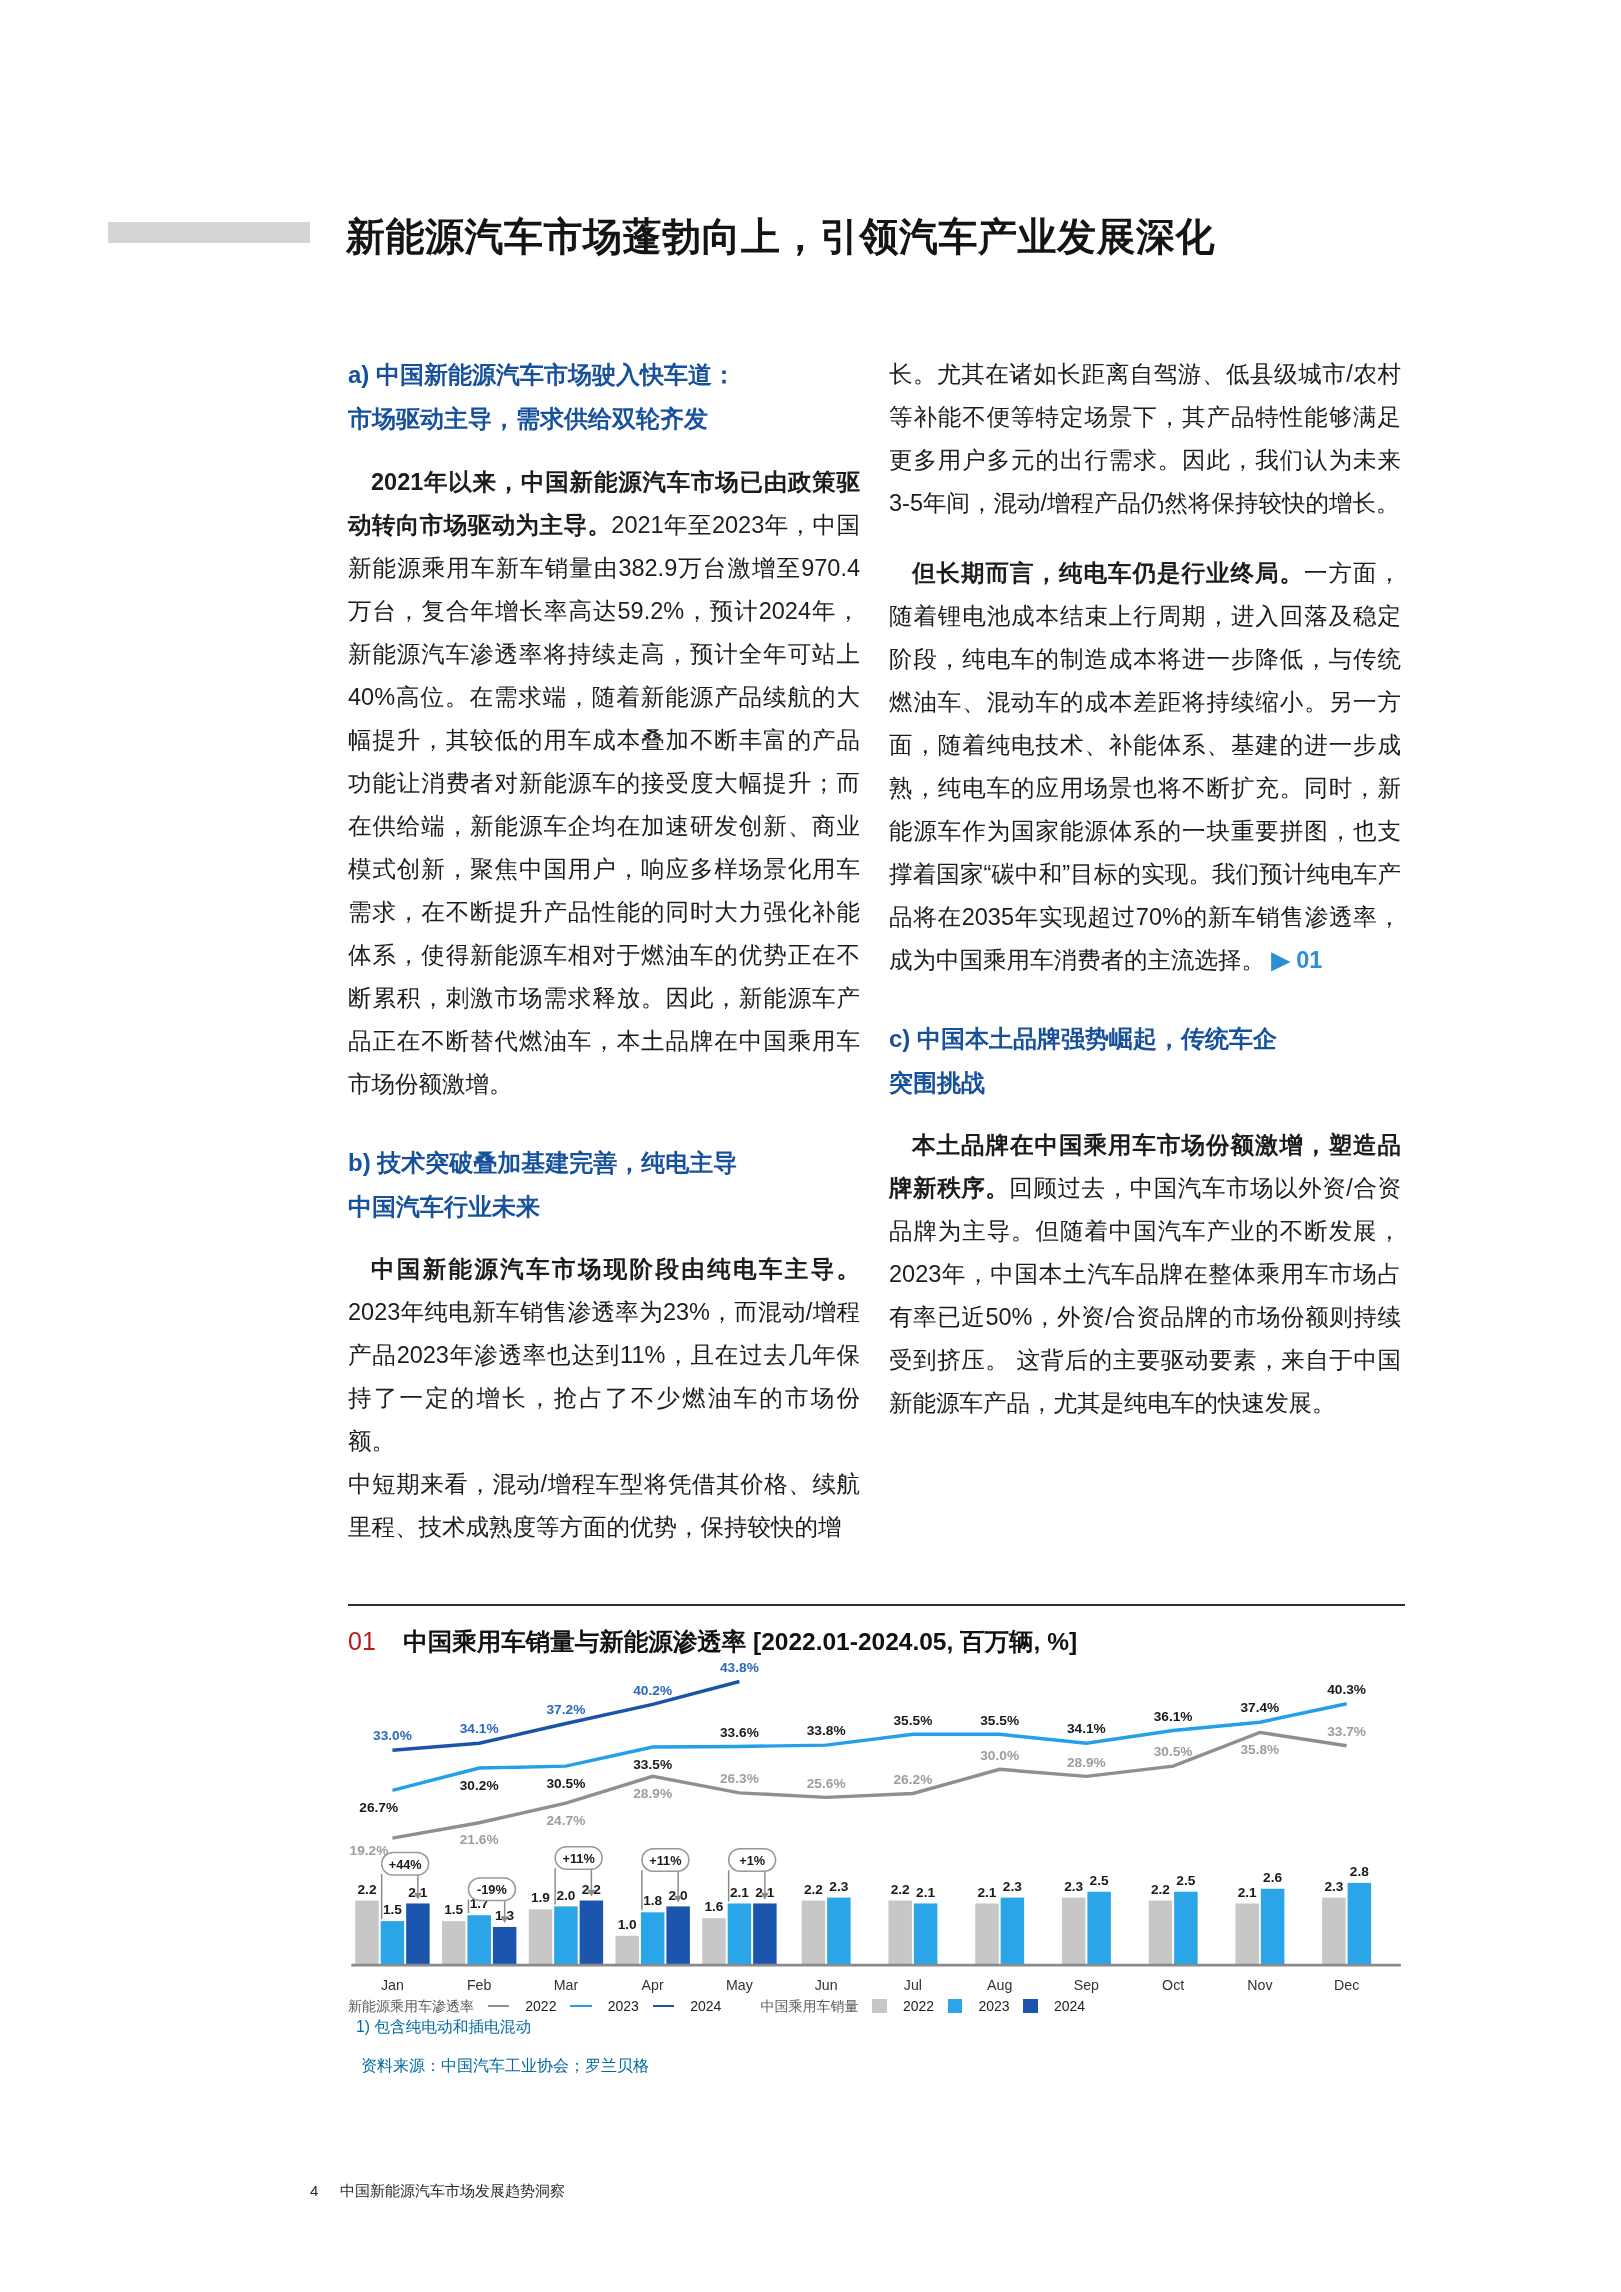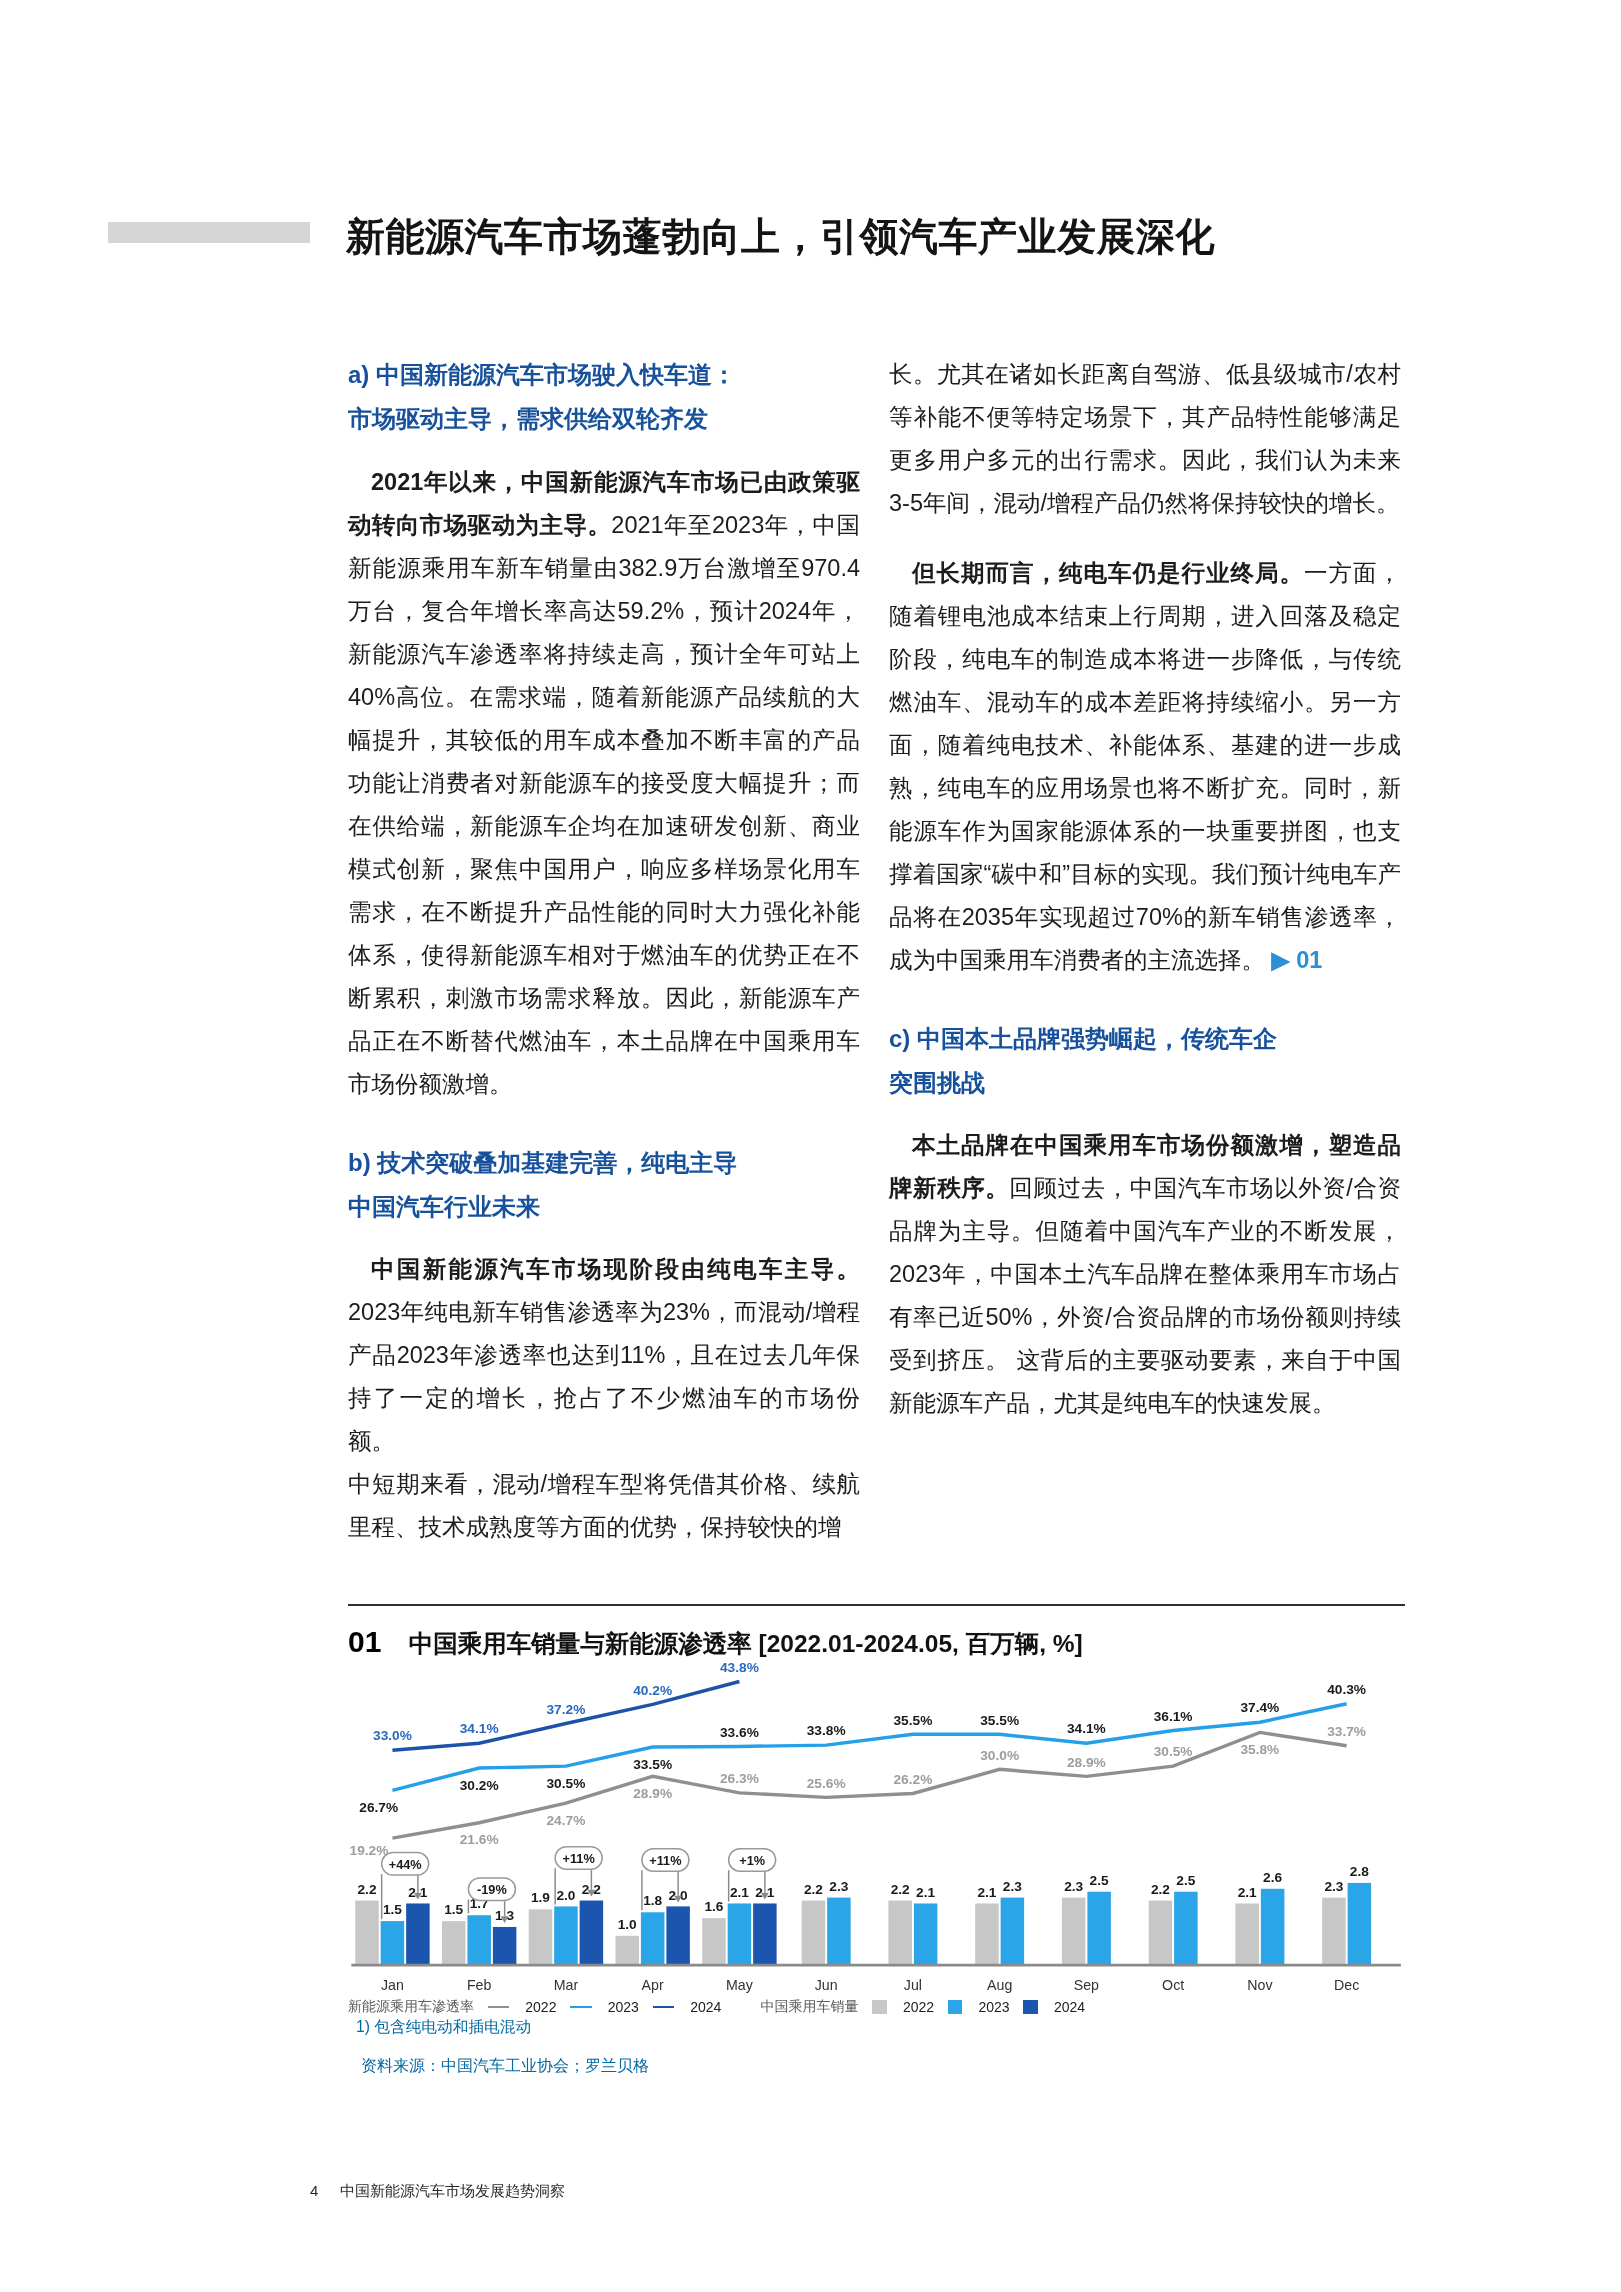--- a/index.html
+++ b/index.html
@@ -12,24 +12,24 @@
         text-align:justify;text-justify:inter-ideograph;color:#1c1c1c;}
   .col-left{left:348px;} .col-right{left:889px;}
   h2.sec{margin:0 0 19.6px 0;font-size:24px;line-height:44px;font-weight:700;color:#17519c;text-align:left;}
   h2.mt{margin-top:35px;}
   p.body{margin:0 0 26.5px 0;}
   p.tight{margin-bottom:0;}
   .b{font-weight:700;margin-left:23px;}
   .link{color:#2b8fd6;font-weight:700;white-space:nowrap;}
   .chart-rule{position:absolute;left:348px;top:1604px;width:1057px;height:2px;background:#2f2f2f;}
   .chart-head{position:absolute;left:348px;top:1625px;display:flex;gap:27.4px;align-items:baseline;}
-  .chart-num{color:#000000;font-size:30px;font-weight:700;}
+  .chart-num{color:#b91c1c;font-size:25px;font-weight:400;}
   .chart-title{color:#111;font-size:24.5px;font-weight:700;}
   #chart{position:absolute;left:0;top:1598px;}
-  .legend{position:absolute;left:348px;top:1998px;display:flex;align-items:center;gap:13.7px;
+  .legend{position:absolute;left:348px;top:1998px;display:flex;align-items:flex-start;gap:13.7px;
         font-size:14px;color:#222;}
   .legend .lab{color:#5c5c5c;}
   .legend .item{display:flex;align-items:center;gap:16px;}
   .lsw{display:inline-block;width:21.6px;height:2.9px;}
   .ssw{display:inline-block;width:14.7px;height:14.7px;}
   .gap-l{margin-left:25.5px;}
   .footnote{position:absolute;left:356px;top:2017px;font-size:15.7px;color:#0369a1;}
   .source{position:absolute;left:361px;top:2056px;font-size:16px;color:#0369a1;}
   .footer{position:absolute;left:310px;top:2182px;display:flex;gap:21.6px;font-size:15px;color:#2a2a2a;}
 </style>

